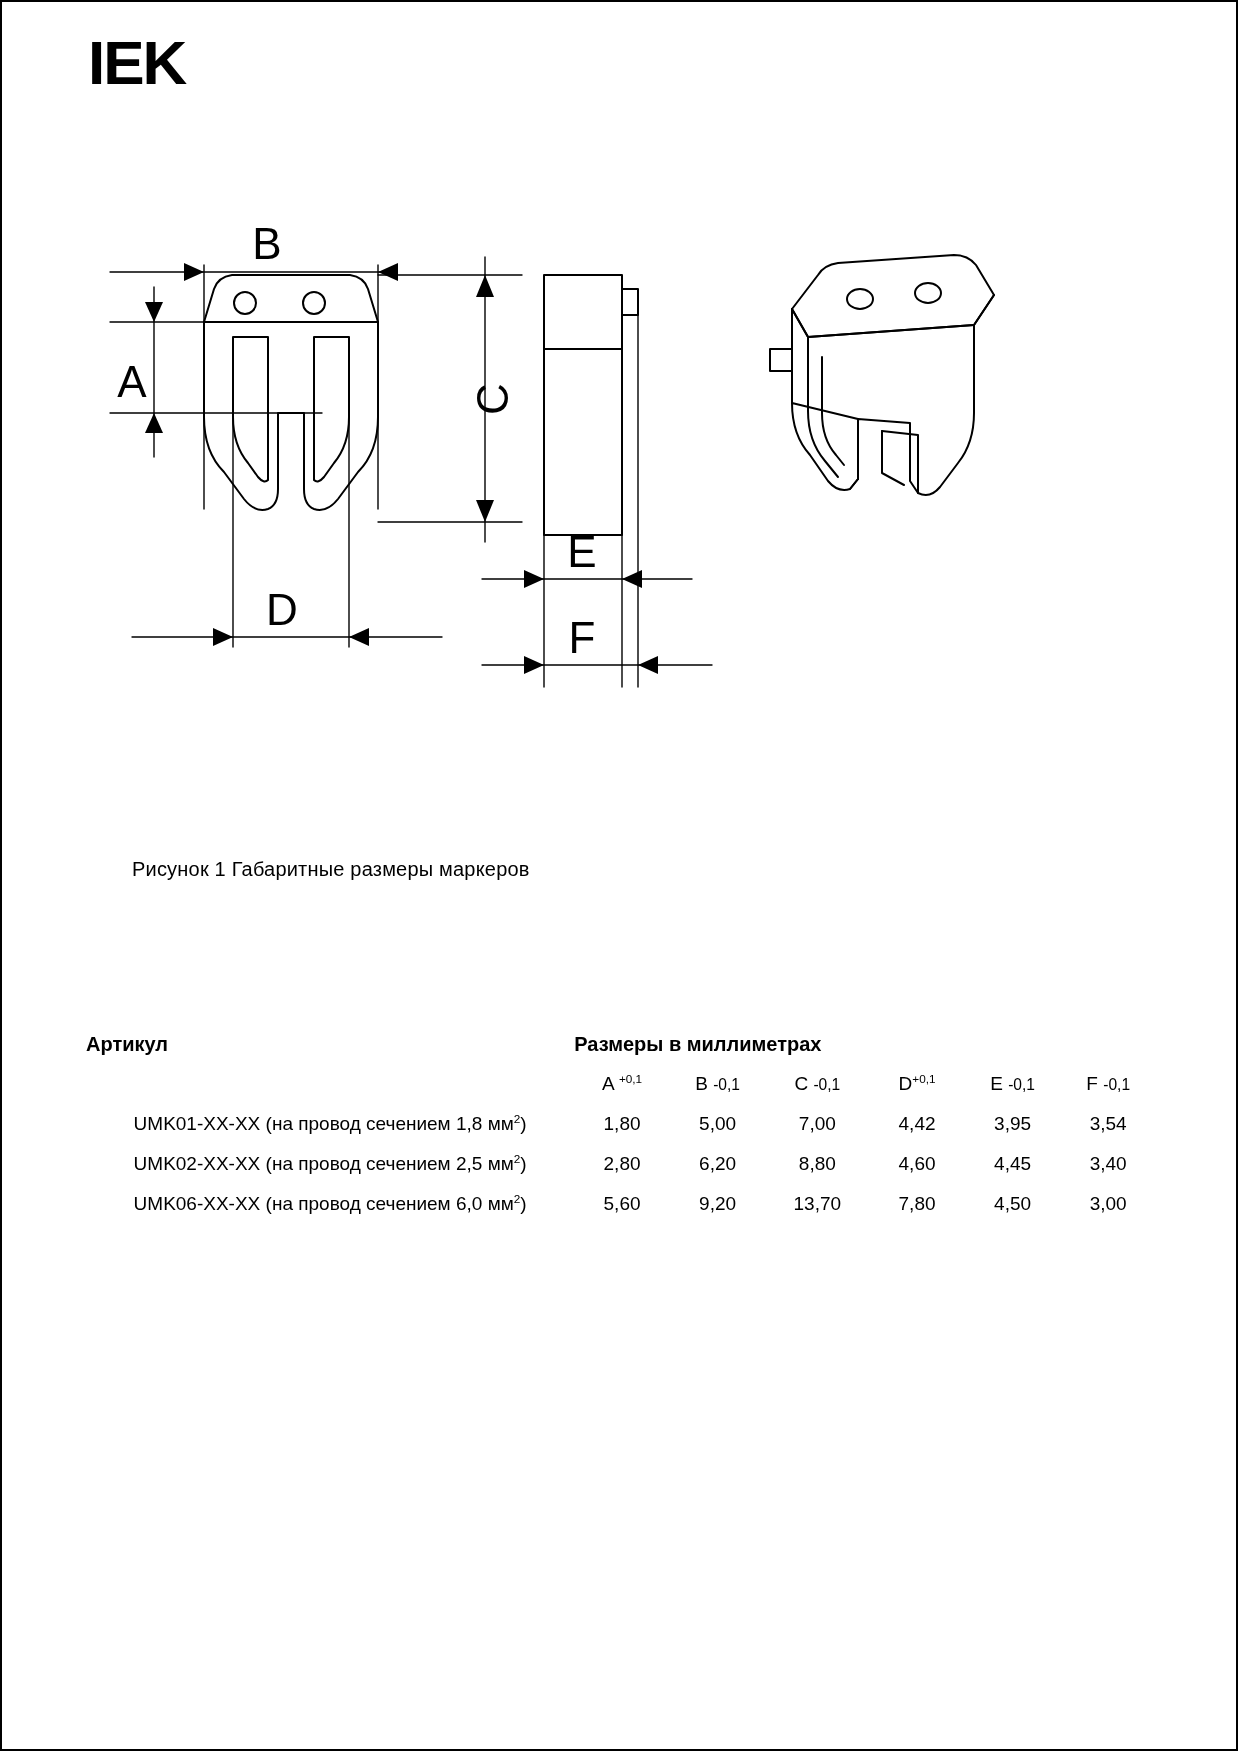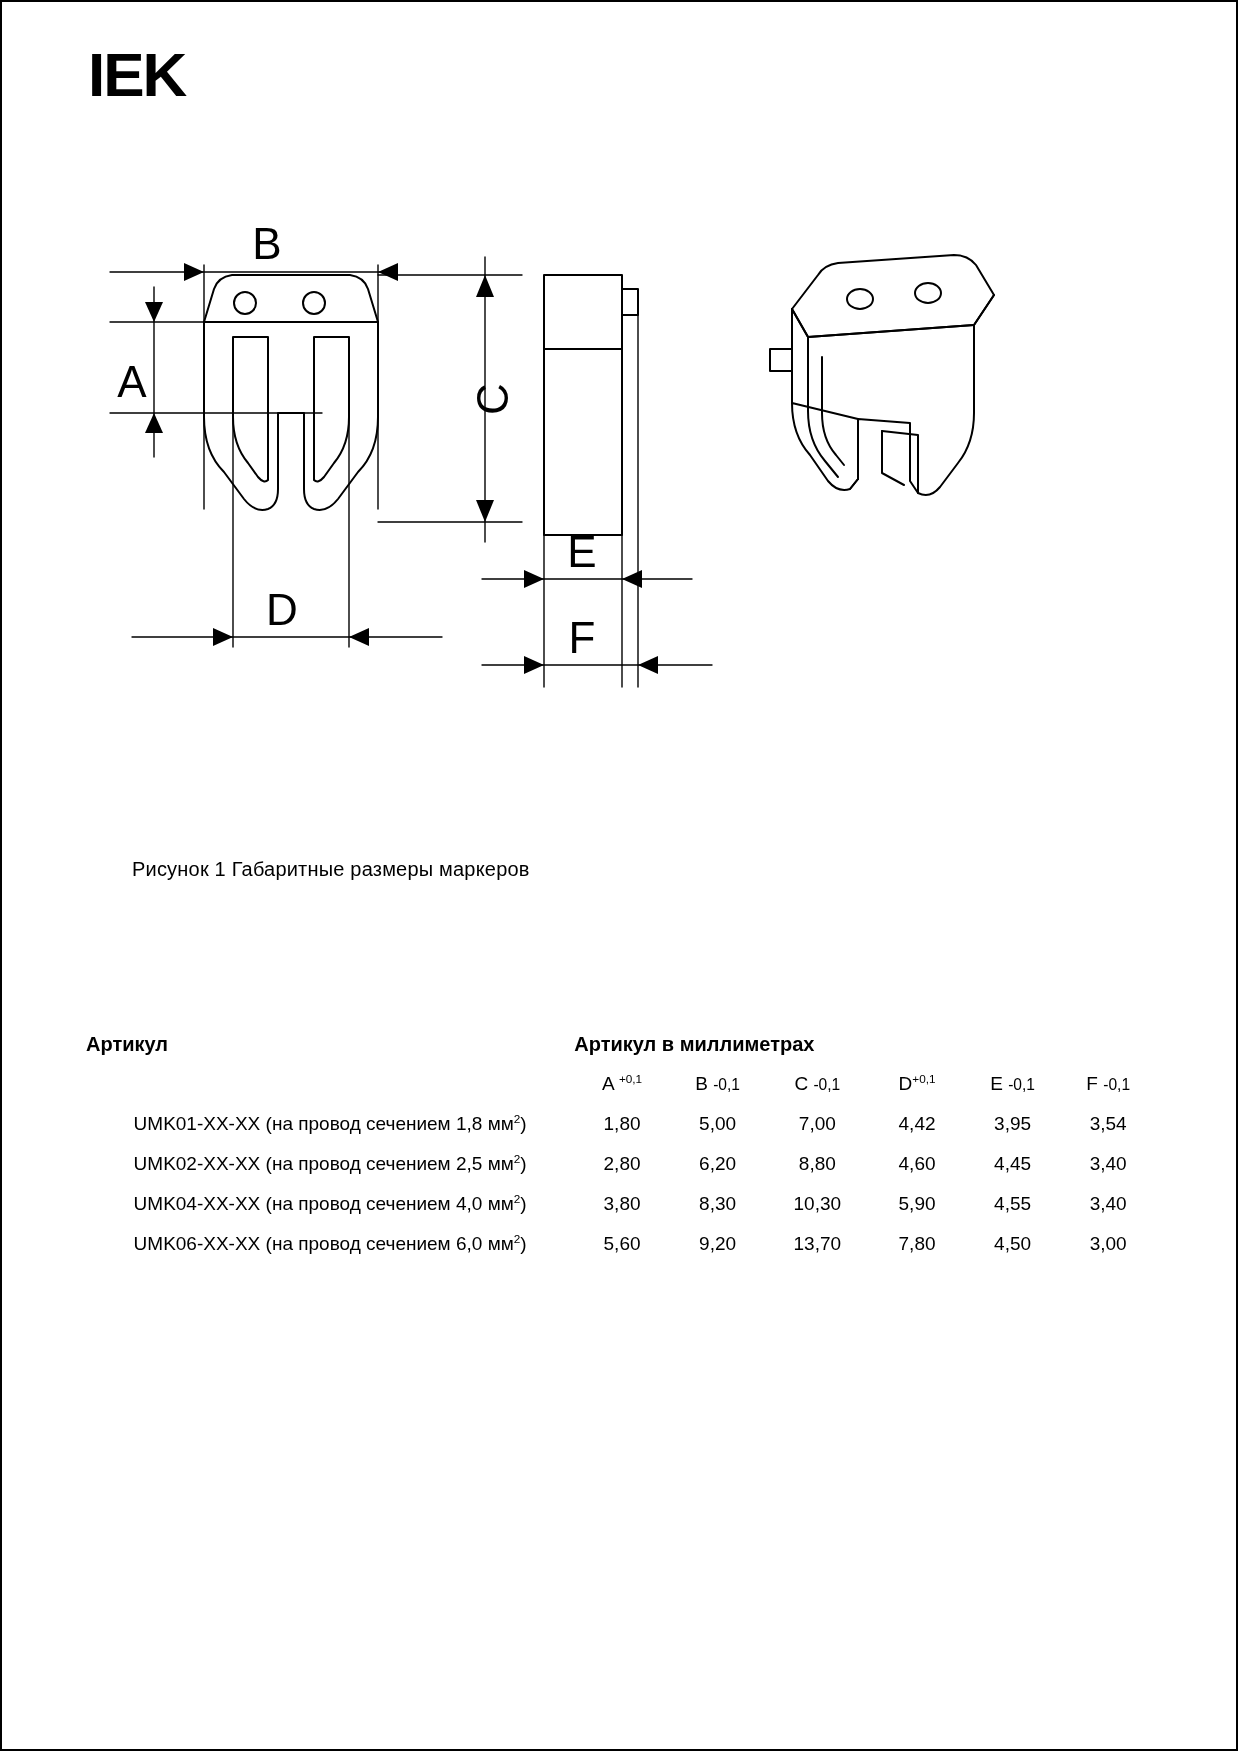--- a/index.html
+++ b/index.html
@@ -22,21 +22,21 @@
     height: 1751px;
     background: #fff;
     box-sizing: border-box;
     border: 2px solid #000;
   }
 
   
   .logo {
     position: absolute;
     left: 86px;
-    top: 42px;
+    top: 30px;
     font-family: "Liberation Sans", sans-serif;
     font-weight: bold;
     font-size: 62px;
     letter-spacing: -2px;
     line-height: 1;
     color: #000;
   }
 
   
   .figure {
@@ -274,21 +274,21 @@
     </svg>
   </div>
 
   <div class="figcaption">Рисунок 1  Габаритные размеры маркеров</div>
 
   <div class="table-wrap">
     <table class="specs">
       <tbody>
         <tr>
           <td class="cell-art thick-line hdr-bold">Артикул</td>
-          <td class="cell-dim thick-line col-sep hdr-bold" colspan="6">Артикул в миллиметрах</td>
+          <td class="cell-dim thick-line col-sep hdr-bold" colspan="6">Размеры в миллиметрах</td>
         </tr>
         <tr>
           <td class="cell-art"></td>
           <td class="cell-dim col-sep row-line w-a hdr-sub nowrap">
             <span>A</span><span class="tol">&nbsp;</span><sup>+0,1</sup>
           </td>
           <td class="cell-dim col-sep row-line w-b hdr-sub nowrap">
             <span>B</span>&nbsp;<span class="tol">-0,1</span>
           </td>
           <td class="cell-dim col-sep row-line w-c hdr-sub nowrap">
@@ -322,31 +322,20 @@
             <span>UMK02-XX-XX (на провод сечением 2,5 мм</span><sup>2</sup><span>)</span>
           </td>
           <td class="cell-dim col-sep row-line">2,80</td>
           <td class="cell-dim col-sep row-line">6,20</td>
           <td class="cell-dim col-sep row-line">8,80</td>
           <td class="cell-dim col-sep row-line">4,60</td>
           <td class="cell-dim col-sep row-line">4,45</td>
           <td class="cell-dim col-sep row-line">3,40</td>
         </tr>
 
-        <tr>
-          <td class="cell-art row-line">
-            <span>UMK04-XX-XX (на провод сечением 4,0 мм</span><sup>2</sup><span>)</span>
-          </td>
-          <td class="cell-dim col-sep row-line">3,80</td>
-          <td class="cell-dim col-sep row-line">8,30</td>
-          <td class="cell-dim col-sep row-line">10,30</td>
-          <td class="cell-dim col-sep row-line">5,90</td>
-          <td class="cell-dim col-sep row-line">4,55</td>
-          <td class="cell-dim col-sep row-line">3,40</td>
-        </tr>
 
         <tr>
           <td class="cell-art row-line">
             <span>UMK06-XX-XX (на провод сечением 6,0 мм</span><sup>2</sup><span>)</span>
           </td>
           <td class="cell-dim col-sep row-line">5,60</td>
           <td class="cell-dim col-sep row-line">9,20</td>
           <td class="cell-dim col-sep row-line">13,70</td>
           <td class="cell-dim col-sep row-line">7,80</td>
           <td class="cell-dim col-sep row-line">4,50</td>

